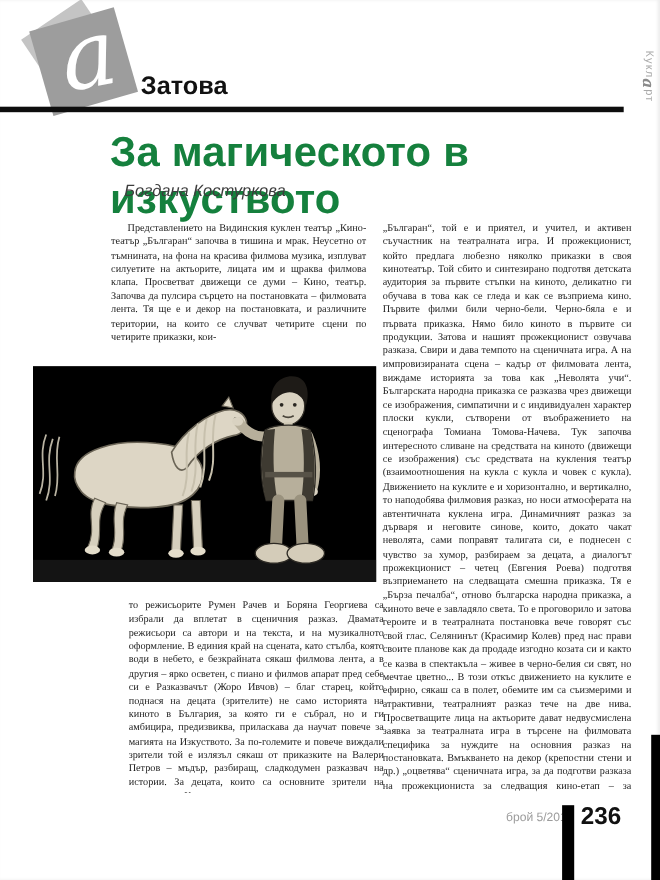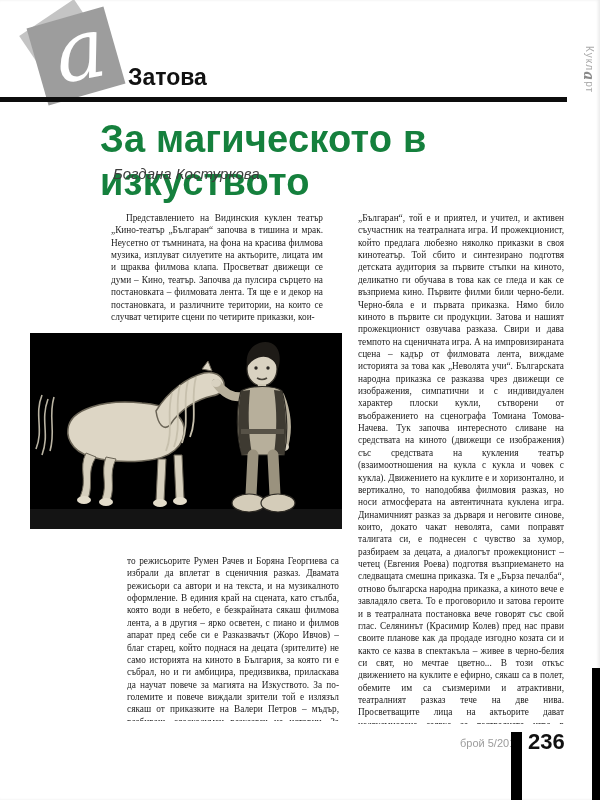--- a/index.html
+++ b/index.html
@@ -22,21 +22,21 @@
   .title{position:absolute;left:100px;top:118px;width:470px;font-family:Liberation Sans, sans-serif;
           font-weight:bold;font-size:38px;letter-spacing:.2px;color:#15803d;}
   .author{position:absolute;left:113px;top:165px;font-family:"Liberation Sans",sans-serif;
           font-size:15px;color:#3d3d3d;font-style:italic;}
   
   .col{position:absolute;font-size:9.3px;line-height:1.33;text-align:justify;color:#1b1b1b;overflow:hidden;}
   .col-left-top{left:95px;top:196px;width:244px;height:137px;}
   .col-left-top p{margin:0;text-indent:15px;}
   .col-left-bottom{left:111px;top:539px;width:244px;height:182px;}
   .col-right{left:342px;top:196px;width:238px;height:528px;}
-  .col p{margin:16px;}
+  .col p{margin:6px;}
   
   .photo{position:absolute;left:30px;top:333px;width:312px;height:196px;background:#000;}
   .caption{position:absolute;left:30px;top:543px;width:64px;font-style:italic;font-size:7.6px;
           line-height:1.3;color:#333;}
   .caption .en{color:#444;}
   
   .issue{position:absolute;left:444px;top:737px;font-family:"Liberation Sans",sans-serif;
           font-size:11px;color:#9c9c9c;margin-left:16px;}
   .folio-bar{position:absolute;left:511px;top:732px;width:11px;height:68px;background:#000;}
   .page-number{position:absolute;left:528px;top:729px;font-family:"Liberation Sans",sans-serif;

